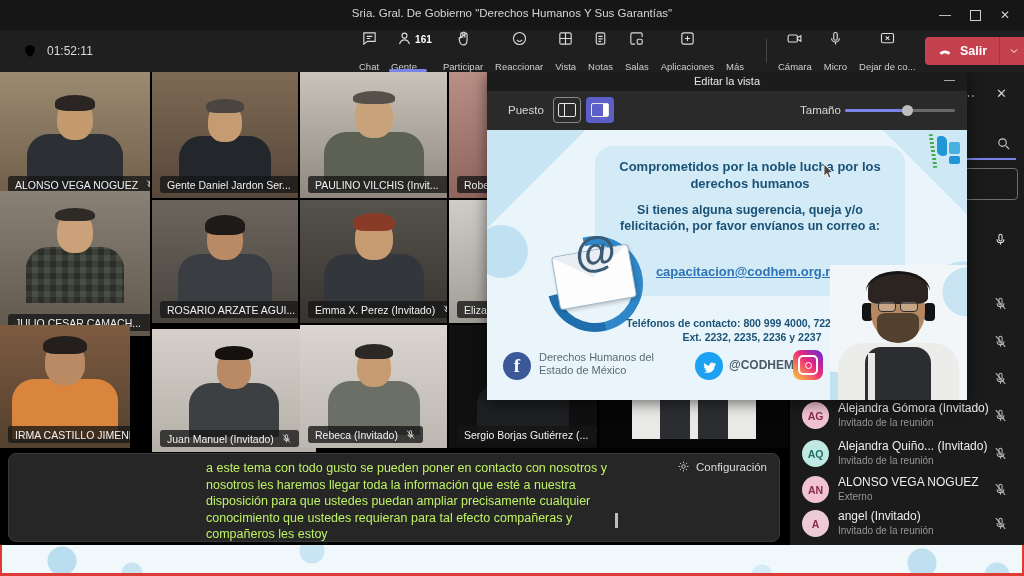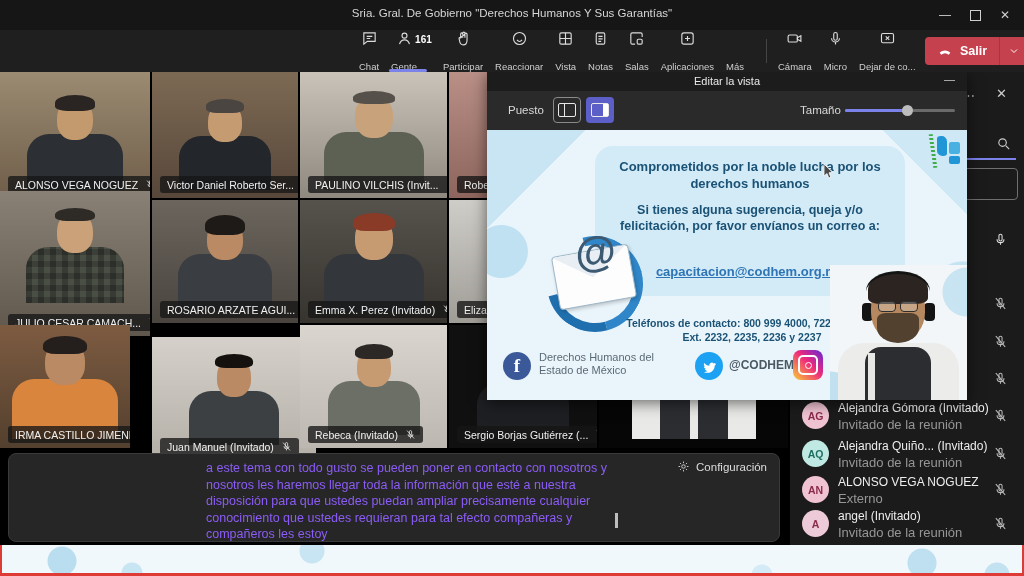--- a/index.html
+++ b/index.html
@@ -40,25 +40,25 @@
   
   .ppanel{position:absolute;left:790px;top:72px;width:234px;height:473px;background:#1b1b1b;z-index:2;}
   .pp-glyph{position:absolute;color:#cfcfcf;font-size:13px;cursor:pointer;}
   .searchline{position:absolute;left:8px;top:86px;width:218px;height:2px;background:#7b83eb;}
   .searchicon{position:absolute;left:206px;top:64px;width:15px;height:15px;stroke:#cfcfcf;fill:none;stroke-width:1.8;cursor:pointer;}
   .mutebtn{position:absolute;left:8px;top:96px;width:218px;height:30px;border:1px solid #6f6f6f;border-radius:4px;cursor:pointer;}
   .pmic{position:absolute;left:203px;width:15px;height:15px;stroke:#b9b9b9;fill:none;stroke-width:1.7;}
   .prow{position:absolute;left:0;width:234px;height:36px;}
   .pavatar{position:absolute;left:12px;top:4px;width:27px;height:27px;border-radius:50%;display:flex;align-items:center;justify-content:center;font-size:10.5px;font-weight:bold;}
   .pname{position:absolute;left:48px;top:3px;color:#ededed;font-size:12px;white-space:nowrap;max-width:150px;overflow:hidden;}
-  .psub{position:absolute;left:48px;top:19px;color:#969696;font-size:13px;}
+  .psub{position:absolute;left:48px;top:19px;color:#969696;font-size:10px;}
   .prow .pmic{top:10px;}
   
   .captions{position:absolute;left:8px;top:453px;width:772px;height:89px;background:#262627;border:1px solid #3a3a3a;border-radius:8px;z-index:3;box-sizing:border-box;}
-  .cap-text{position:absolute;left:197px;top:6px;width:470px;color:#8b5cf6;font-size:12.5px;line-height:16.5px;}
+  .cap-text{position:absolute;left:197px;top:6px;width:470px;color:#bef264;font-size:12.5px;line-height:16.5px;}
   .cap-text span{display:block;}
   .cap-settings{position:absolute;right:12px;top:6px;display:flex;align-items:center;gap:6px;color:#dcdcdc;font-size:11.5px;cursor:pointer;}
   .cap-caret{position:absolute;left:606px;top:59px;width:2.5px;height:15px;background:#bdbdbd;}
   
   .overlay{position:absolute;left:487px;top:72px;width:480px;height:328px;z-index:4;box-shadow:0 3px 14px rgba(0,0,0,.55);}
   .ov-head{position:absolute;left:0;top:0;width:480px;height:19px;background:#1c1c1c;}
   .ov-title{position:absolute;left:0;right:0;top:3px;text-align:center;color:#e8e8e8;font-size:11px;}
   .ov-min{position:absolute;right:12px;top:1px;color:#cfcfcf;font-size:11px;cursor:pointer;}
   .ov-controls{position:absolute;left:0;top:19px;width:480px;height:39px;background:#2a2a2a;}
   .ov-label{position:absolute;color:#d8d8d8;font-size:11.5px;top:13px;}
@@ -211,20 +211,26 @@
 <div class="screen">
 
   <div class="titlebar">
     <div class="title">Sria. Gral. De Gobierno "Derechos Humanos Y Sus Garantías"</div>
     <div class="wctl min">—</div>
     <div class="wctl max"><span class="maxbox"></span></div>
     <div class="wctl close">✕</div>
   </div>
 
   <div class="toolbar">
+    <div class="timer">
+      <svg class="ticon" style="width:16px;height:16px">
+          <use href="#i-shield"></use>
+        </svg>
+      <span>01:52:11</span>
+    </div>
 
     <div class="tgroup center">
       <div class="titem">
         <svg class="ticon">
             <use href="#i-chat"></use>
           </svg>
         <span class="tlabel">Chat</span>
       </div>
       <div class="titem gente">
         <svg class="ticon">
@@ -332,21 +338,21 @@
     </div>
   </div>
   <div class="tile" style="left:152px;top:72px;width:146px;height:126px;background:linear-gradient(#7d6a54,#57473a)">
     <div class="person" style="top:30px">
       <div class="p-head" style="width:34px;height:40px;background:#c59c72">
           <div class="p-hair" style="background:#4a4540;height:34%"></div>
         </div>
       <div class="p-torso" style="width:92px;height:54px;background:#23262b"></div>
     </div>
     <div class="nlabel">
-      <span>Victor Daniel Roberto Ser...</span>
+      <span>Gente Daniel Jardon Ser...</span>
       <svg class="micoff-s">
           <use href="#i-micoff"></use>
         </svg>
     </div>
   </div>
   <div class="tile" style="left:300px;top:72px;width:147px;height:126px;background:linear-gradient(#c9c3ba,#8f887f)">
     <div class="person" style="top:22px">
       <div class="p-head" style="width:38px;height:44px;background:#c8a27a">
           <div class="p-hair" style="background:#55504a;height:30%"></div>
         </div>
@@ -424,21 +430,21 @@
         </div>
       <div class="p-torso" style="width:106px;height:60px;background:#d9853e"></div>
     </div>
     <div class="nlabel">
       <span>IRMA CASTILLO JIMENEZ</span>
       <svg class="micoff-s">
           <use href="#i-micoff"></use>
         </svg>
     </div>
   </div>
-  <div class="tile" style="left:152px;top:337px;width:164px;height:123px;background:linear-gradient(#d5d1ca,#b4b0a8)">
+  <div class="tile" style="left:152px;top:329px;width:164px;height:123px;background:linear-gradient(#d5d1ca,#b4b0a8)">
     <div class="person" style="top:20px">
       <div class="p-head" style="width:34px;height:40px;background:#b98a63">
           <div class="p-hair" style="background:#14110f;height:36%"></div>
         </div>
       <div class="p-torso" style="width:90px;height:54px;background:#3c4043"></div>
     </div>
     <div class="nlabel">
       <span>Juan Manuel (Invitado)</span>
       <svg class="micoff-s">
           <use href="#i-micoff"></use>

